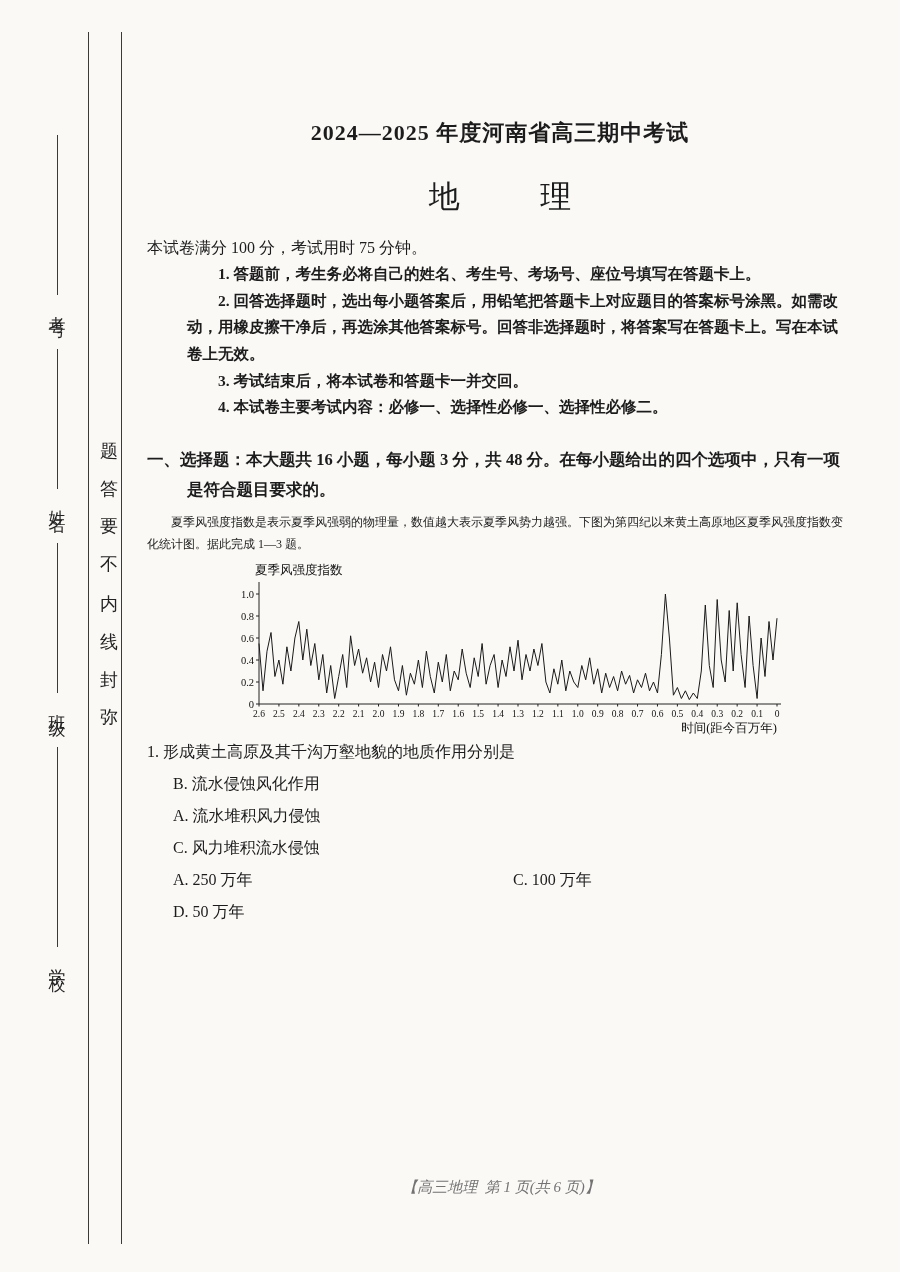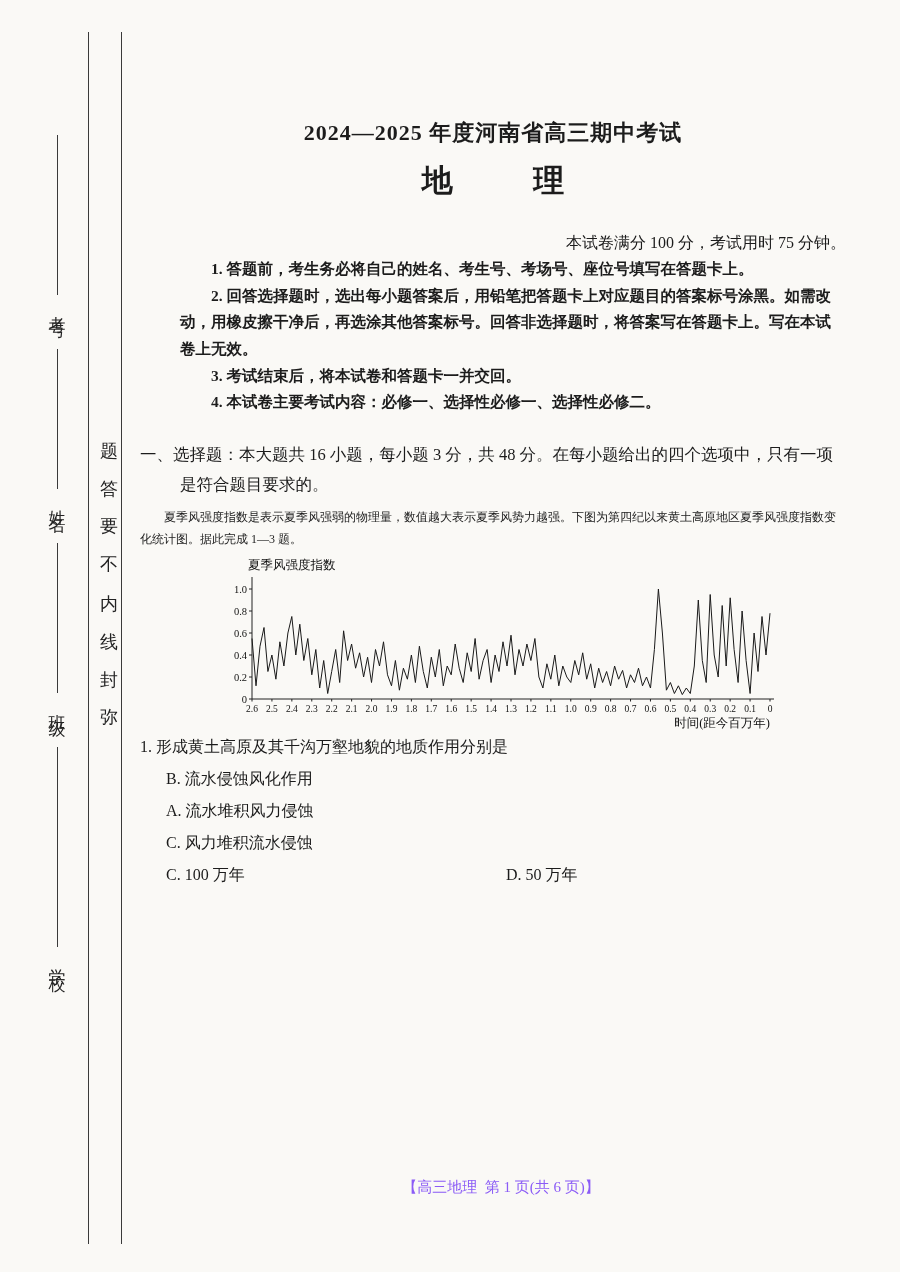--- a/index.html
+++ b/index.html
@@ -35,53 +35,53 @@
     writing-mode:vertical-rl;
     font-size:17px;letter-spacing:6px;margin-top:8px;color:#222;
   }
   .seal-phrase{
     position:absolute;left:89px;top:428px;width:32px;
     writing-mode:vertical-rl;text-align:start;
     font-size:18px;letter-spacing:38px;color:#222;
     margin:0 auto;display:flex;justify-content:center;
   }
   
-  .content{position:absolute;left:140px;top:0;width:706px;}
+  .content{position:absolute;left:147px;top:0;width:706px;}
   .exam-title{
     margin-top:118px;text-align:center;
     font-size:22px;font-weight:700;letter-spacing:1px;
   }
   .subject-title{
-    margin-top:12px;text-align:center;font-size:31px;font-weight:700;
+    margin-top:28px;text-align:center;font-size:31px;font-weight:400;
   }
   .subject-title span{display:inline-block;letter-spacing:2.6em;margin-right:-2.6em;}
-  .exam-info{margin-top:31px;text-align:right;font-size:16px;}
+  .exam-info{margin-top:20px;text-align:left;font-size:16px;}
   .notes-heading{
     margin-top:20px;padding-left:40px;font-weight:700;font-size:16.5px;
   }
   .notes-list{padding-left:40px;font-size:15.5px;line-height:1.72;margin-top:2px;font-weight:bold;}
   .note-item{text-indent:2em;}
   .section-heading{
-    margin-top:24px;font-weight:400;font-size:16.5px;line-height:1.8;
+    margin-top:24px;font-weight:700;font-size:16.5px;line-height:1.8;
     padding-left:40px;text-indent:-40px;
   }
   .passage{margin-top:8px;font-size:12px;line-height:1.8;text-indent:2em;}
   
   .chart-wrap{margin-top:4px;margin-left:78px;width:566px;}
   .chart-wrap svg{display:block;}
   
   .questions{font-size:16px;}
   .question-stem{line-height:2;}
   .options{padding-left:26px;}
   .option-item{line-height:2;}
   .options.two-col{display:grid;grid-template-columns:340px 1fr;}
   
   .page-footer{
     position:absolute;left:148px;top:1178px;width:706px;
-    text-align:center;font-size:15px;white-space:pre;color:#8b5cf6;
+    text-align:center;font-size:15px;white-space:pre;color:#737373;font-style:italic;
   }
 </style>
 </head>
 <body>
 
 <div class="page">
 
   <div class="seal-rule outer"></div>
   <div class="seal-rule inner"></div>
 
@@ -204,20 +204,21 @@
         <div class="question-block">
           <div class="question-stem">1. 形成黄土高原及其千沟万壑地貌的地质作用分别是</div>
           <div class="options">
             <div class="option-item">B. 流水侵蚀风化作用</div>
             <div class="option-item">A. 流水堆积风力侵蚀</div>
             <div class="option-item">C. 风力堆积流水侵蚀</div>
           </div>
         </div>
         <div class="question-block">
           <div class="options two-col">
+            <div class="option-item">A. 250 万年</div>
             <div class="option-item">C. 100 万年</div>
             <div class="option-item">D. 50 万年</div>
           </div>
         </div>
       </div>
   </div>
 
   <div class="page-footer">【高三地理  第 1 页(共 6 页)】</div>
 </div>
 

